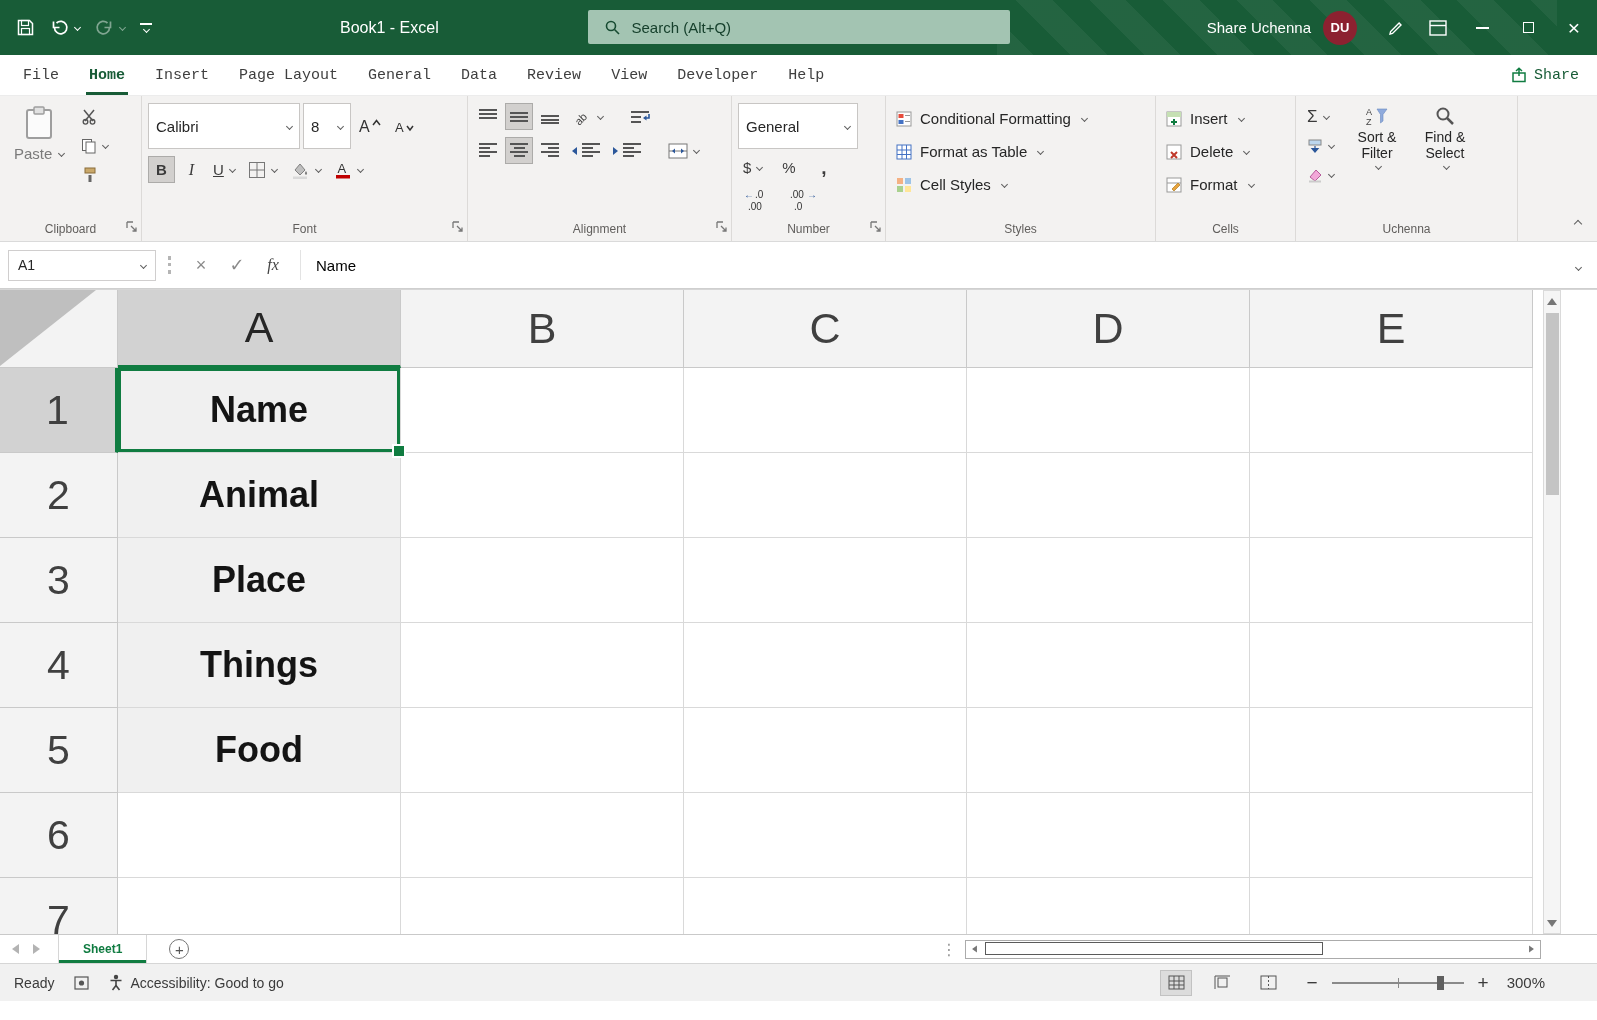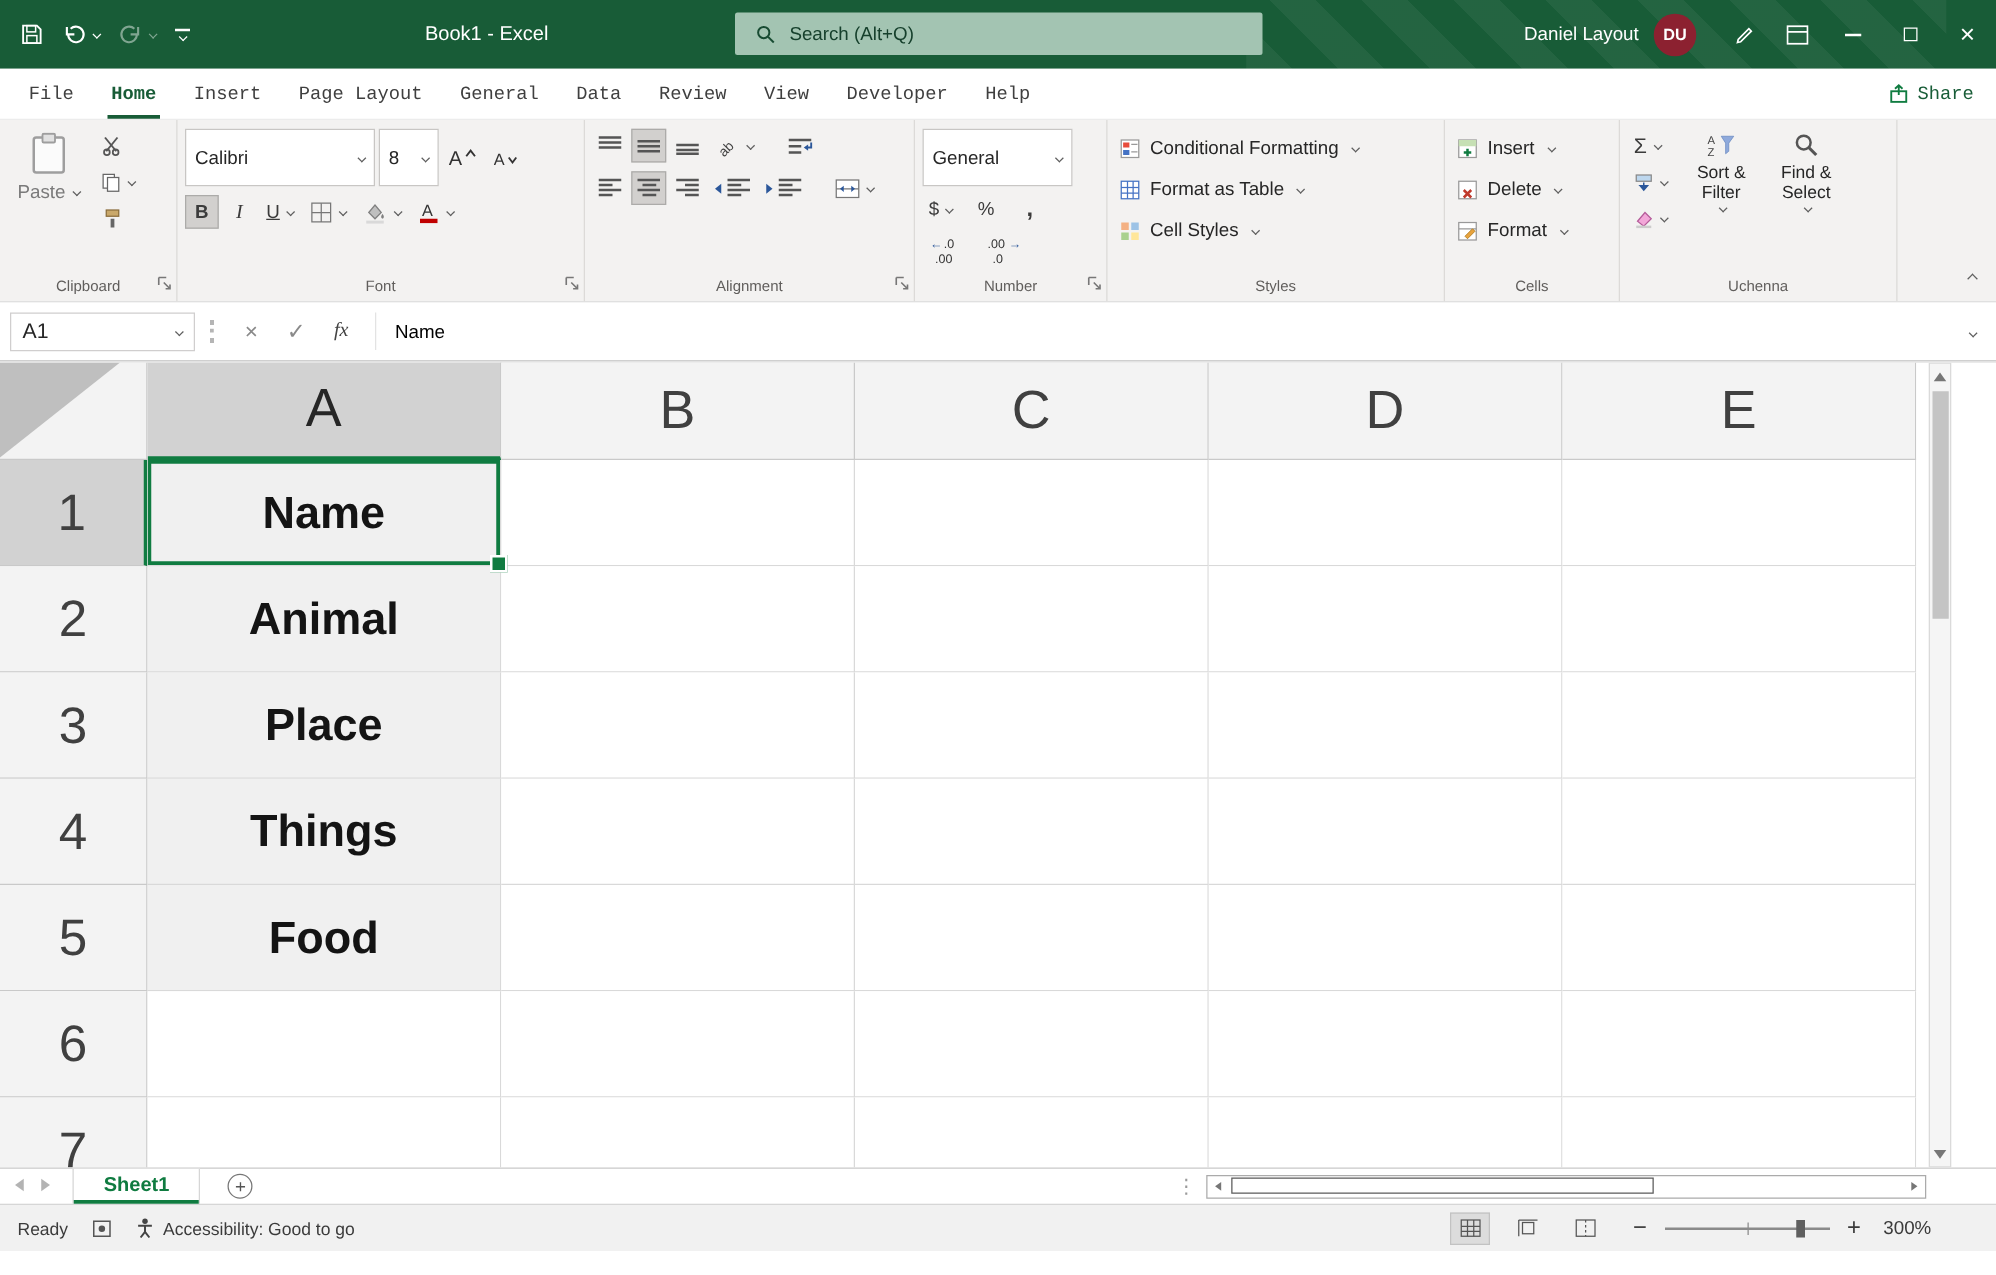--- a/index.html
+++ b/index.html
@@ -82,21 +82,21 @@
 .stylerow{display:flex;align-items:center;gap:8px;height:31px;padding:0 4px;font-size:15px;color:#262626;}
 .g-cells{width:140px;}
 .g-edit{width:222px;}
 .edit-cols{display:flex;gap:8px;}
 .ecol{display:flex;flex-direction:column;gap:2px;align-items:flex-start;}
 .bigbtn{display:flex;flex-direction:column;align-items:center;gap:3px;font-size:14px;color:#262626;text-align:center;width:60px;padding-top:3px;line-height:1.15;}
 .ribbon-collapse{position:absolute;right:16px;bottom:10px;}
 
 
 .formulabar{height:47px;background:#fff;display:flex;align-items:center;flex-shrink:0;border-bottom:1px solid #CFCFCF;padding-left:8px;position:relative;}
-.namebox{width:148px;height:31px;border:1px solid #D0CECE;display:flex;align-items:center;justify-content:space-between;padding:0 9px;font-size:17px;color:#262626;}
+.namebox{width:148px;height:31px;border:1px solid #D0CECE;display:flex;align-items:center;justify-content:space-between;padding:0 9px;font-size:14px;color:#262626;}
 .fb-grip{border-left:3px dotted #B5B5B5;height:18px;margin:0 12px;}
 .fb-btn{width:36px;height:31px;display:flex;align-items:center;justify-content:center;font-size:18px;color:#8a8a8a;}
 .fb-fx{font-size:16px;color:#444;font-style:italic;font-family:"Liberation Serif",serif;}
 .fb-sep{width:1px;height:30px;background:#E3E3E3;margin:0 9px;}
 .fb-content{flex:1;font-size:15px;color:#000;padding-left:6px;}
 .fb-exp{position:absolute;right:16px;}
 
 
 .gridwrap{height:645px;display:flex;background:#fff;flex-shrink:0;border-top:1px solid #D6D6D6;overflow:hidden;}
 .gridmain{width:1533px;overflow:hidden;flex-shrink:0;}
@@ -113,21 +113,21 @@
 .cell.active{box-shadow:inset 0 0 0 3px #107C41;position:relative;z-index:4;}
 .cell.active::after{content:"";position:absolute;right:-6px;bottom:-6px;width:10px;height:10px;background:#107C41;border:2px solid #fff;}
 .vscroll{width:18px;margin-left:10px;margin-right:30px;background:#F5F5F5;border:1px solid #DADADA;display:flex;flex-direction:column;align-items:center;}
 .varrow{height:20px;width:100%;display:flex;align-items:center;justify-content:center;}
 .vtrack{flex:1;width:100%;position:relative;}
 .vthumb{position:absolute;top:2px;left:1.5px;width:13px;height:182px;background:#C4C4C4;}
 
 
 .sheetbar{height:29px;background:#fff;border-top:1px solid #C9C9C9;display:flex;align-items:center;flex-shrink:0;padding-left:12px;}
 .snav{display:flex;gap:14px;margin-right:18px;opacity:.55;}
-.sheettab{height:100%;display:flex;align-items:center;padding:0 24px;border-left:1px solid #D6D6D6;border-right:1px solid #D6D6D6;color:#0F7B40;font-weight:bold;font-size:16px;position:relative;background:#fff;}
+.sheettab{height:100%;display:flex;align-items:center;padding:0 24px;border-left:1px solid #D6D6D6;border-right:1px solid #D6D6D6;color:#0F7B40;font-weight:bold;font-size:12px;position:relative;background:#fff;}
 .sheettab::after{content:"";position:absolute;left:0;right:0;bottom:0;height:3px;background:#107C41;}
 .addsheet{width:20px;height:20px;border-radius:50%;border:1.3px solid #767676;color:#555;display:flex;align-items:center;justify-content:center;font-size:15px;margin-left:22px;line-height:1;}
 .hgrip{margin-left:auto;color:#9a9a9a;font-size:16px;margin-right:8px;}
 .hscroll{width:576px;height:19px;border:1px solid #ABABAB;background:#fff;display:flex;align-items:center;margin-right:56px;}
 .harrow{width:17px;height:100%;display:flex;align-items:center;justify-content:center;flex-shrink:0;}
 .harrow .tri.left,.harrow .tri.right{transform:scale(.7);}
 .htrack{flex:1;height:100%;position:relative;}
 .hthumb{position:absolute;left:2px;top:1.5px;height:13px;width:338px;border:1.5px solid #5A5A5A;background:#fff;}
 
 
@@ -183,21 +183,21 @@
     </div>
     <div class="tb-title">Book1 - Excel</div>
     <div class="searchbox">
       <svg width="16" height="16">
           <circle cx="7" cy="7" r="4.5" fill="none" stroke="#174B32" stroke-width="1.6"></circle>
           <line x1="10.5" y1="10.5" x2="15" y2="15" stroke="#174B32" stroke-width="1.6"></line>
         </svg>
       <span>Search (Alt+Q)</span>
     </div>
     <div class="tb-right">
-      <span class="tb-user">Daniel Layout</span>
+      <span class="tb-user">Share Uchenna</span>
       <span class="avatar">DU</span>
       <span class="tbtool">
         <svg width="18" height="18">
             <path d="M3 15 l2.5 -0.6 8.5 -8.5 -1.9 -1.9 -8.5 8.5 z" fill="none" stroke="#fff" stroke-width="1.4"></path>
           </svg>
       </span>
       <span class="tbtool">
         <svg width="18" height="16">
             <rect x="1" y="1" width="16" height="14" fill="none" stroke="#fff" stroke-width="1.4"></rect>
             <line x1="1" y1="5.5" x2="17" y2="5.5" stroke="#fff" stroke-width="1.4"></line>

